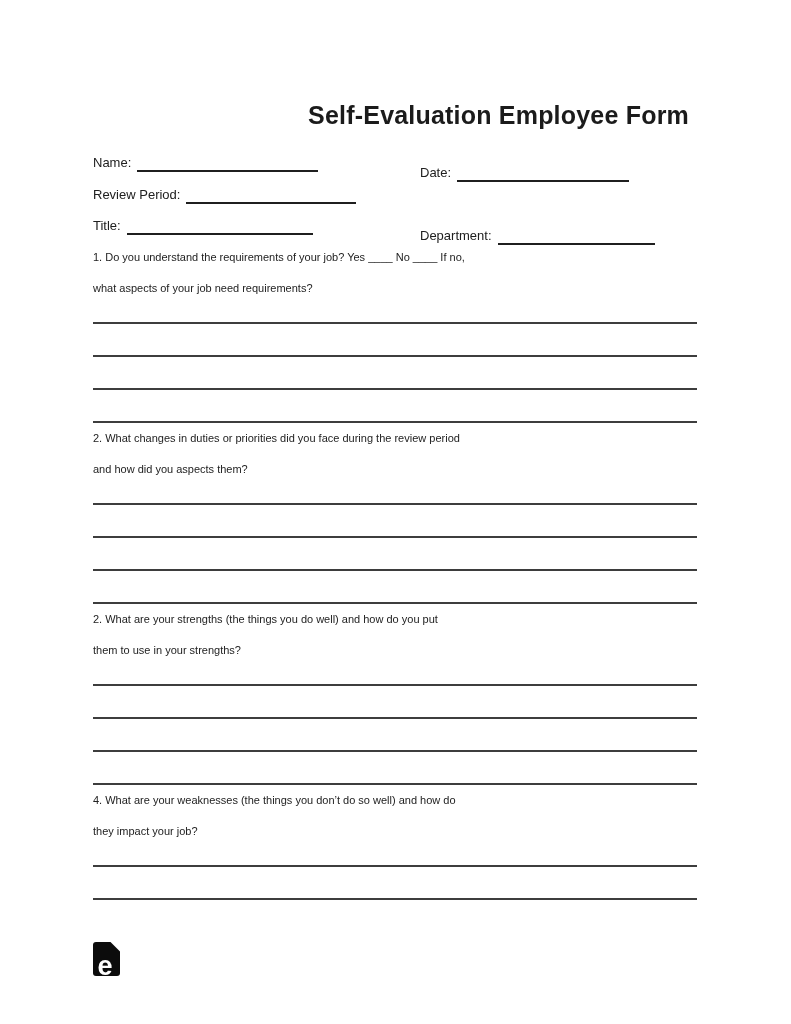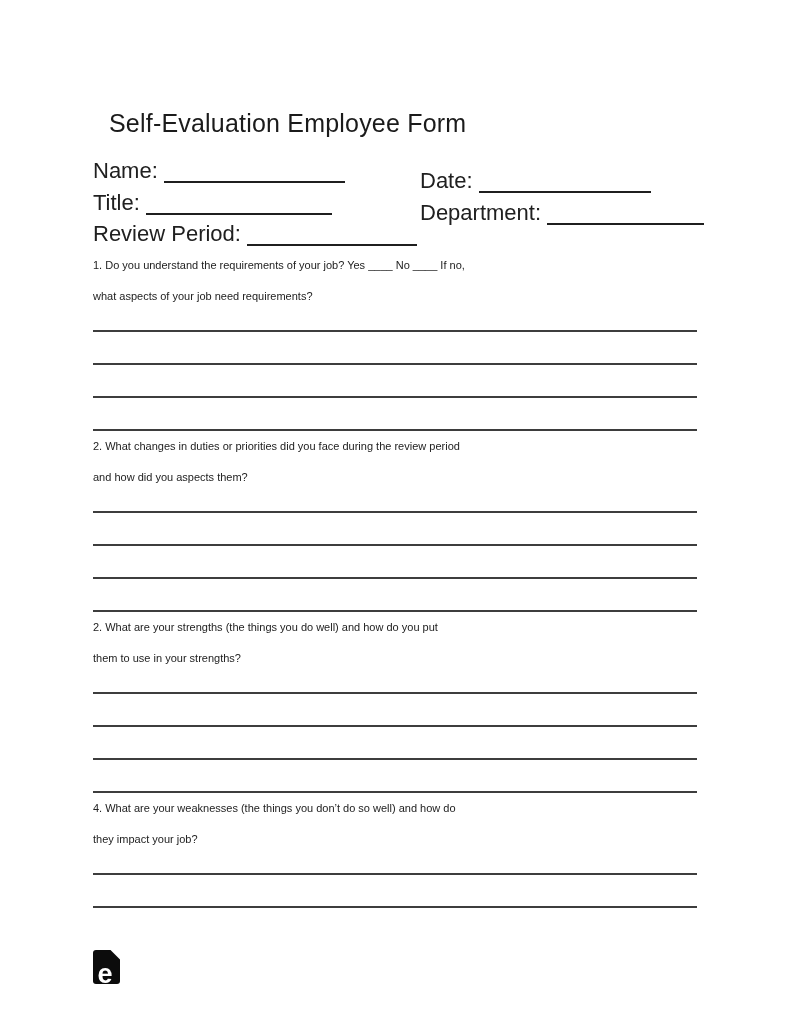--- a/index.html
+++ b/index.html
@@ -11,35 +11,35 @@
     font-family: "Liberation Sans", sans-serif;
     color: #202020;
     overflow: hidden;
   }
   .content {
     padding-top: 92px;
     margin-left: 93px;
     width: 604px;
   }
   .form-title {
-    margin: 16px;
+    margin: 8px;
     font-size: 25px;
-    font-weight: 400;
+    font-weight: 700;
     line-height: 30px;
-    text-align: left;
+    text-align: right;
     color: #1b1b1b;
     letter-spacing: 0.2px;
     white-space: nowrap;
   }
   .header-fields { margin-top: 17px; }
   .field-row {
     position: relative;
     height: 31.5px;
     line-height: 31.5px;
-    font-size: 22px;
+    font-size: 13px;
     white-space: nowrap;
   }
   .col2 { position: absolute; left: 327px; top: 10px; }
   .blank {
     display: inline-block;
     height: 18px;
     border-bottom: 2px solid #1f1f1f;
     margin-left: 6px;
     vertical-align: -5px;
   }
@@ -103,27 +103,27 @@
     <h1 class="form-title">Self-Evaluation Employee Form</h1>
 
     <div class="header-fields">
       <div class="field-row">
         <span>Name:</span><span class="blank blank-name"></span>
         <span class="col2">
           <span>Date:</span><span class="blank blank-date"></span>
         </span>
       </div>
       <div class="field-row">
+        <span>Review Period:</span><span class="blank blank-review"></span>
+      </div>
+      <div class="field-row">
         <span>Title:</span><span class="blank blank-title"></span>
         <span class="col2">
           <span>Department:</span><span class="blank blank-department"></span>
         </span>
-      </div>
-      <div class="field-row">
-        <span>Review Period:</span><span class="blank blank-review"></span>
       </div>
     </div>
 
     <div class="question first">
       <div class="q-line">1. Do you understand the requirements of your job? Yes ____ No ____ If no,</div>
       <div class="q-line">what aspects of your job need requirements?</div>
       <div class="answers">
         <div class="answer-line"></div>
         <div class="answer-line"></div>
         <div class="answer-line"></div>

